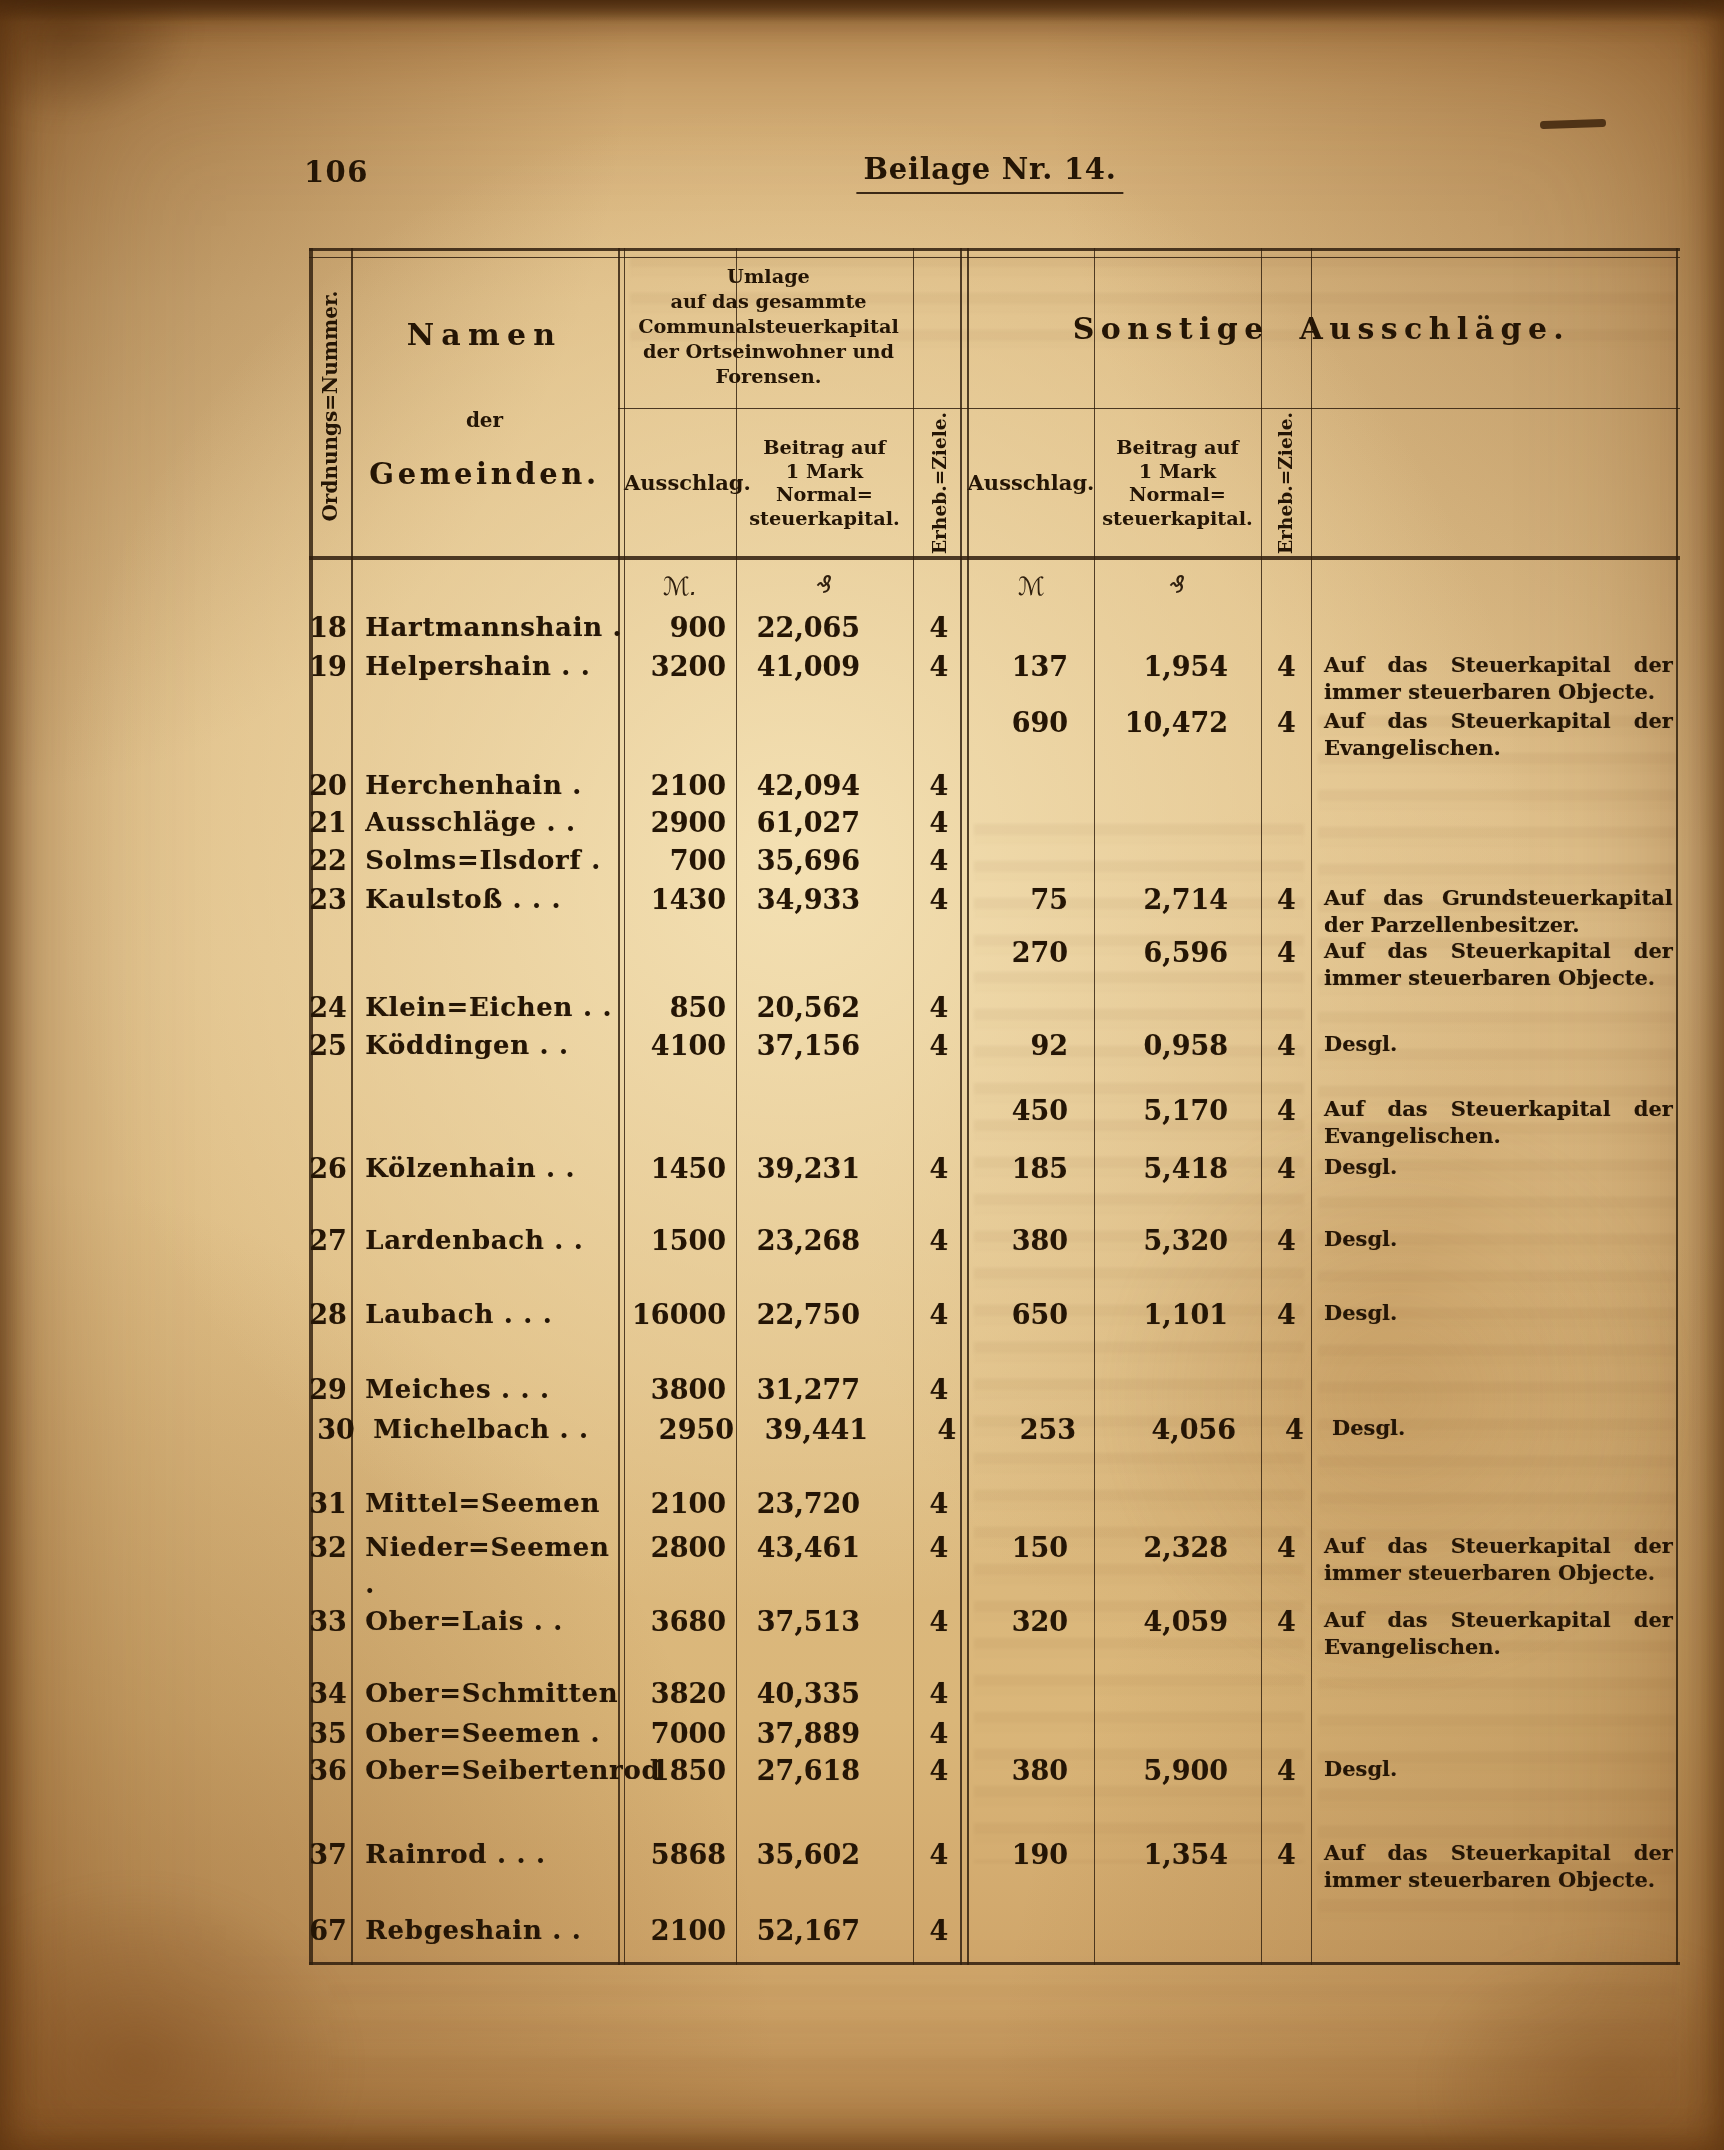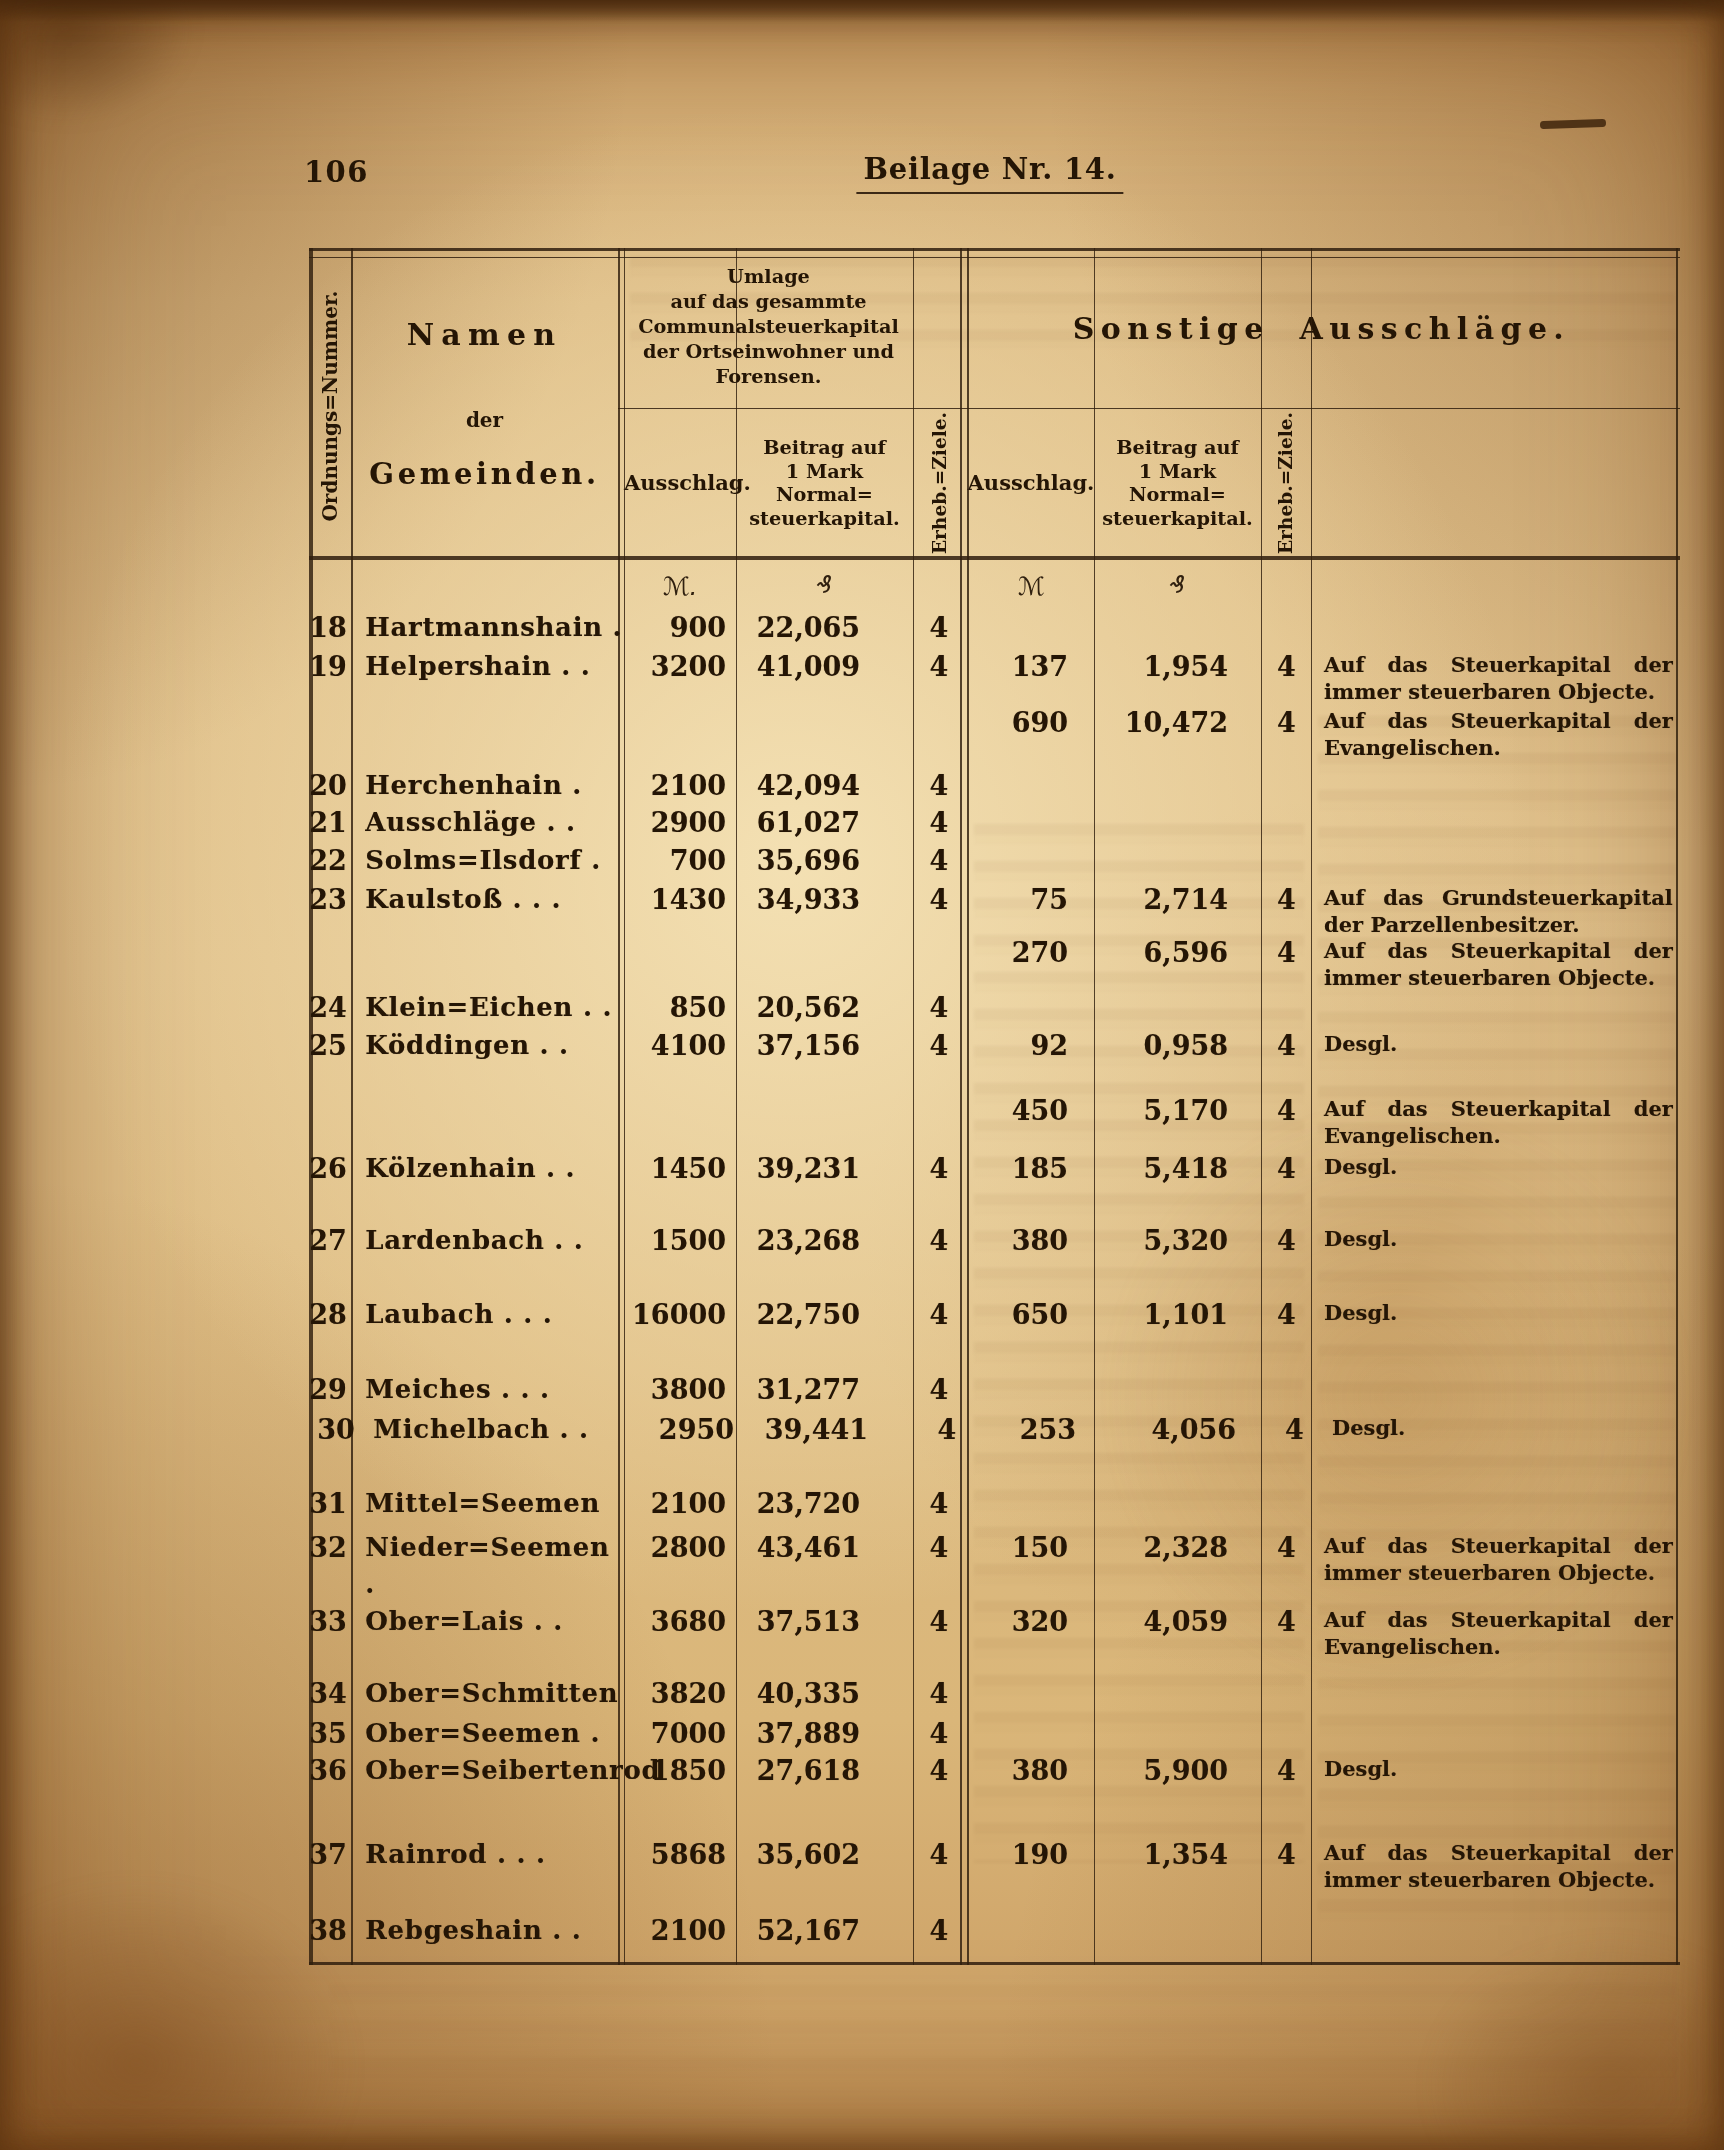--- a/index.html
+++ b/index.html
@@ -380,21 +380,21 @@
         <div class="cell c-name">Rainrod . . .</div>
         <div class="cell c-a1">5868</div>
         <div class="cell c-b1">35,602</div>
         <div class="cell c-z1">4</div>
         <div class="cell c-a2">190</div>
         <div class="cell c-b2">1,354</div>
         <div class="cell c-z2">4</div>
         <div class="cell c-bez">Auf das Steuerkapital der immer steuerbaren Objecte.</div>
       </div>
       <div class="trow" style="top: 1664px;">
-        <div class="cell c-num">38</div>
+        <div class="cell c-num">67</div>
         <div class="cell c-name">Rebgeshain . .</div>
         <div class="cell c-a1">2100</div>
         <div class="cell c-b1">52,167</div>
         <div class="cell c-z1">4</div>
         <div class="cell c-a2"></div>
         <div class="cell c-b2"></div>
         <div class="cell c-z2"></div>
         <div class="cell c-bez"></div>
       </div>
     </div>

